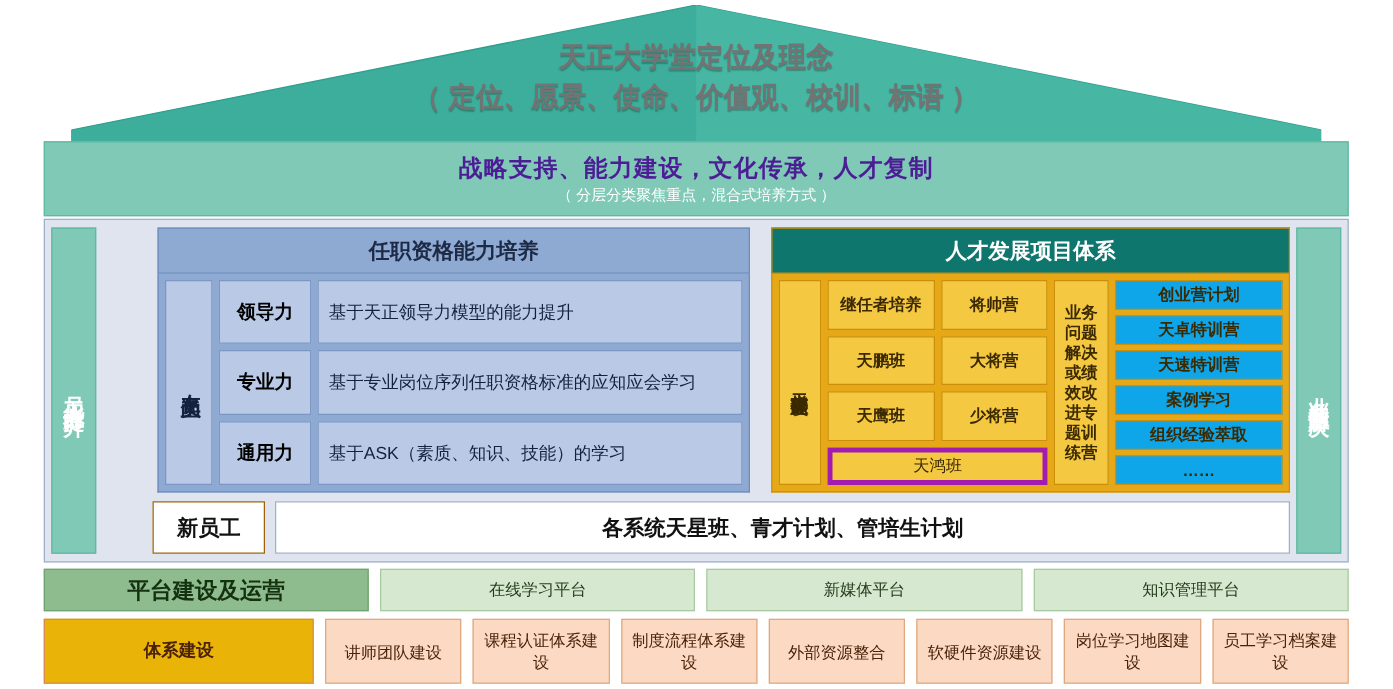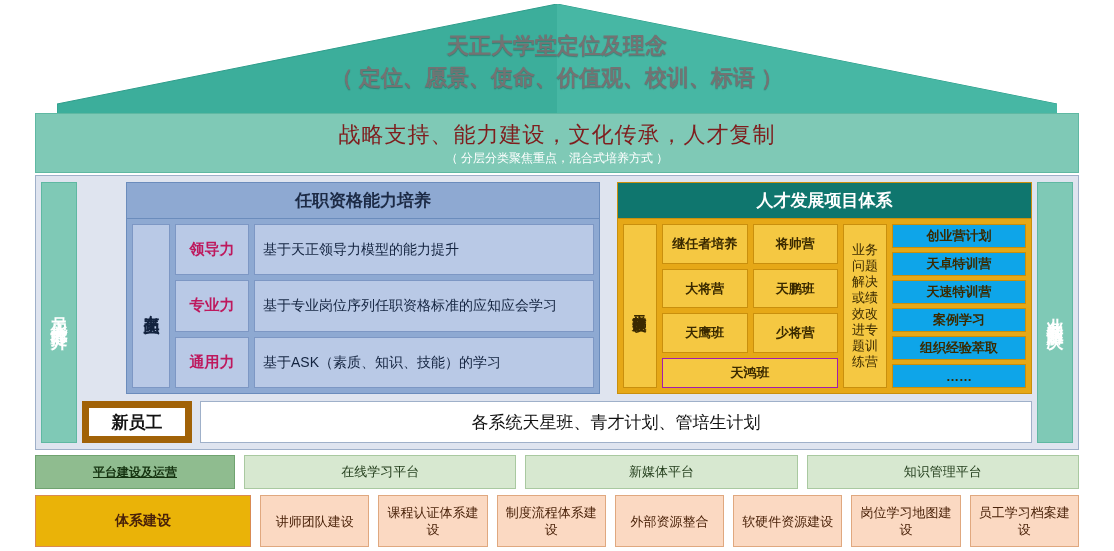--- a/index.html
+++ b/index.html
@@ -22,21 +22,21 @@
     font-size:22px;line-height:32px;
     text-shadow:0 1px 1px rgba(0,0,0,.25);
   }
 
   
   .band{
     position:absolute;left:35px;top:113px;width:1044px;height:60px;
     background:#7fc9b6;border:1px solid #5fb8a2;box-sizing:border-box;
     display:flex;flex-direction:column;align-items:center;justify-content:center;
   }
-  .band .l1{font-size:22px;font-weight:normal;color:#7f1d1d;letter-spacing:1px;}
+  .band .l1{font-size:19px;font-weight:bold;color:#4c1d95;letter-spacing:1px;}
   .band .l2{font-size:12px;color:#ffffff;margin-top:0;}
 
   
   .bodyblk{
     position:absolute;left:35px;top:175px;width:1044px;height:275px;
     background:#dfe4ef;border:1px solid #9fb0c9;box-sizing:border-box;
     display:flex;
   }
   .sidecol{
     width:36px;margin:6px 5px;background:#7fc9b6;border:1px solid #5fb8a2;
@@ -65,21 +65,21 @@
     width:38px;background:#b9c9e6;border:1px solid #7d97c4;
     color:#13233f;font-weight:bold;font-size:16px;
     display:flex;align-items:center;justify-content:center;
     writing-mode:vertical-rl;text-orientation:upright;letter-spacing:2px;
     box-sizing:border-box;
   }
   .rows3{flex:1;display:flex;flex-direction:column;gap:5px;}
   .row3{flex:1;display:flex;gap:5px;}
   .cap{
     width:74px;background:#b9c9e6;border:1px solid #7d97c4;
-    color:#be185d;font-weight:bold;font-size:15px;
+    color:#000000;font-weight:bold;font-size:15px;
     display:flex;align-items:center;justify-content:center;box-sizing:border-box;
   }
   .desc{
     flex:1;background:#b9c9e6;border:1px solid #7d97c4;
     color:#13233f;font-size:14px;line-height:19px;
     display:flex;align-items:center;padding:0 8px;box-sizing:border-box;
   }
 
   .goldinner{
     flex:1;background:#e6a817;border:1px solid #c98f0d;border-top:none;
@@ -94,58 +94,58 @@
   }
   .gmid{flex:1;display:flex;flex-direction:column;gap:5px;}
   .gmidrow{flex:1;display:flex;gap:5px;}
   .gcell{
     flex:1;background:#f5c842;border:1px solid #c98f0d;
     color:#3b2a00;font-size:13px;font-weight:600;
     display:flex;align-items:center;justify-content:center;
     text-align:center;box-sizing:border-box;padding:0 2px;
   }
   .gfull{
-    background:#f5c842;border:1px solid #a21caf;color:#3b2a00;
-    font-size:13px;font-weight:700;height:30px;
+    background:#f5c842;border:4px solid #a21caf;color:#3b2a00;
+    font-size:13px;font-weight:400;height:30px;
     display:flex;align-items:center;justify-content:center;box-sizing:border-box;
   }
   .gtag2{
     width:44px;background:#f5c842;border:1px solid #c98f0d;
-    color:#3b2a00;font-size:13px;font-weight:400;line-height:16px;
+    color:#3b2a00;font-size:13px;font-weight:700;line-height:16px;
     display:flex;align-items:center;justify-content:center;text-align:center;
     box-sizing:border-box;padding:0 2px;
   }
   .gright{width:134px;display:flex;flex-direction:column;gap:4px;}
   .grcell{
     flex:1;background:#0ea5e9;border:1px solid #c98f0d;
     color:#3b2a00;font-size:13px;font-weight:600;
     display:flex;align-items:center;justify-content:center;
     text-align:center;box-sizing:border-box;
   }
 
   .centerbot{height:42px;display:flex;gap:8px;margin-top:7px;}
   .newemp{
-    width:110px;background:#ffffff;border:7px solid #a16207;
+    width:90px;background:#ffffff;border:1px solid #a16207;
     color:#111111;font-weight:bold;font-size:17px;
-    display:flex;align-items:center;justify-content:center;box-sizing:border-box;
+    display:flex;align-items:center;justify-content:center;box-sizing:border-box;margin-left:40px;
   }
   .newemp-desc{
     flex:1;background:#ffffff;border:1px solid #9fb0c9;
-    color:#111111;font-weight:normal;font-size:17px;
+    color:#111111;font-weight:bold;font-size:17px;
     display:flex;align-items:center;justify-content:center;box-sizing:border-box;
   }
 
   
   .rowbar{position:absolute;left:35px;display:flex;gap:9px;}
   .row-platform{top:455px;width:1044px;height:34px;}
   .row-system{top:495px;width:1044px;height:52px;}
   .lbl-green{
-    width:200px;background:#8fbc8f;border:1px solid #6fa36f;
-    color:#14320f;font-weight:bold;font-size:12px;
-    display:flex;align-items:center;justify-content:center;box-sizing:border-box;text-decoration:underline;
+    width:260px;background:#8fbc8f;border:1px solid #6fa36f;
+    color:#14320f;font-weight:bold;font-size:18px;
+    display:flex;align-items:center;justify-content:center;box-sizing:border-box;
   }
   .cell-green{
     flex:1;background:#d7e8d0;border:1px solid #a9c9a0;
     color:#1f3a18;font-size:13px;
     display:flex;align-items:center;justify-content:center;
     text-align:center;box-sizing:border-box;padding:0 4px;
   }
   .lbl-orange{
     width:216px;background:#eab308;border:1px solid #d98a52;
     color:#4a2209;font-weight:bold;font-size:14px;
@@ -212,22 +212,22 @@
           <div class="hdrgold">人才发展项目体系</div>
           <div class="goldinner">
             <div class="gtag">干部梯队建设</div>
 
             <div class="gmid">
               <div class="gmidrow">
                 <div class="gcell">继任者培养</div>
                 <div class="gcell">将帅营</div>
               </div>
               <div class="gmidrow">
+                <div class="gcell">天鹏班</div>
                 <div class="gcell">大将营</div>
-                <div class="gcell">天鹏班</div>
               </div>
               <div class="gmidrow">
                 <div class="gcell">天鹰班</div>
                 <div class="gcell">少将营</div>
               </div>
               <div class="gfull">天鸿班</div>
             </div>
 
             <div class="gtag2">业务问题解决或绩效改进专题训练营</div>
 

